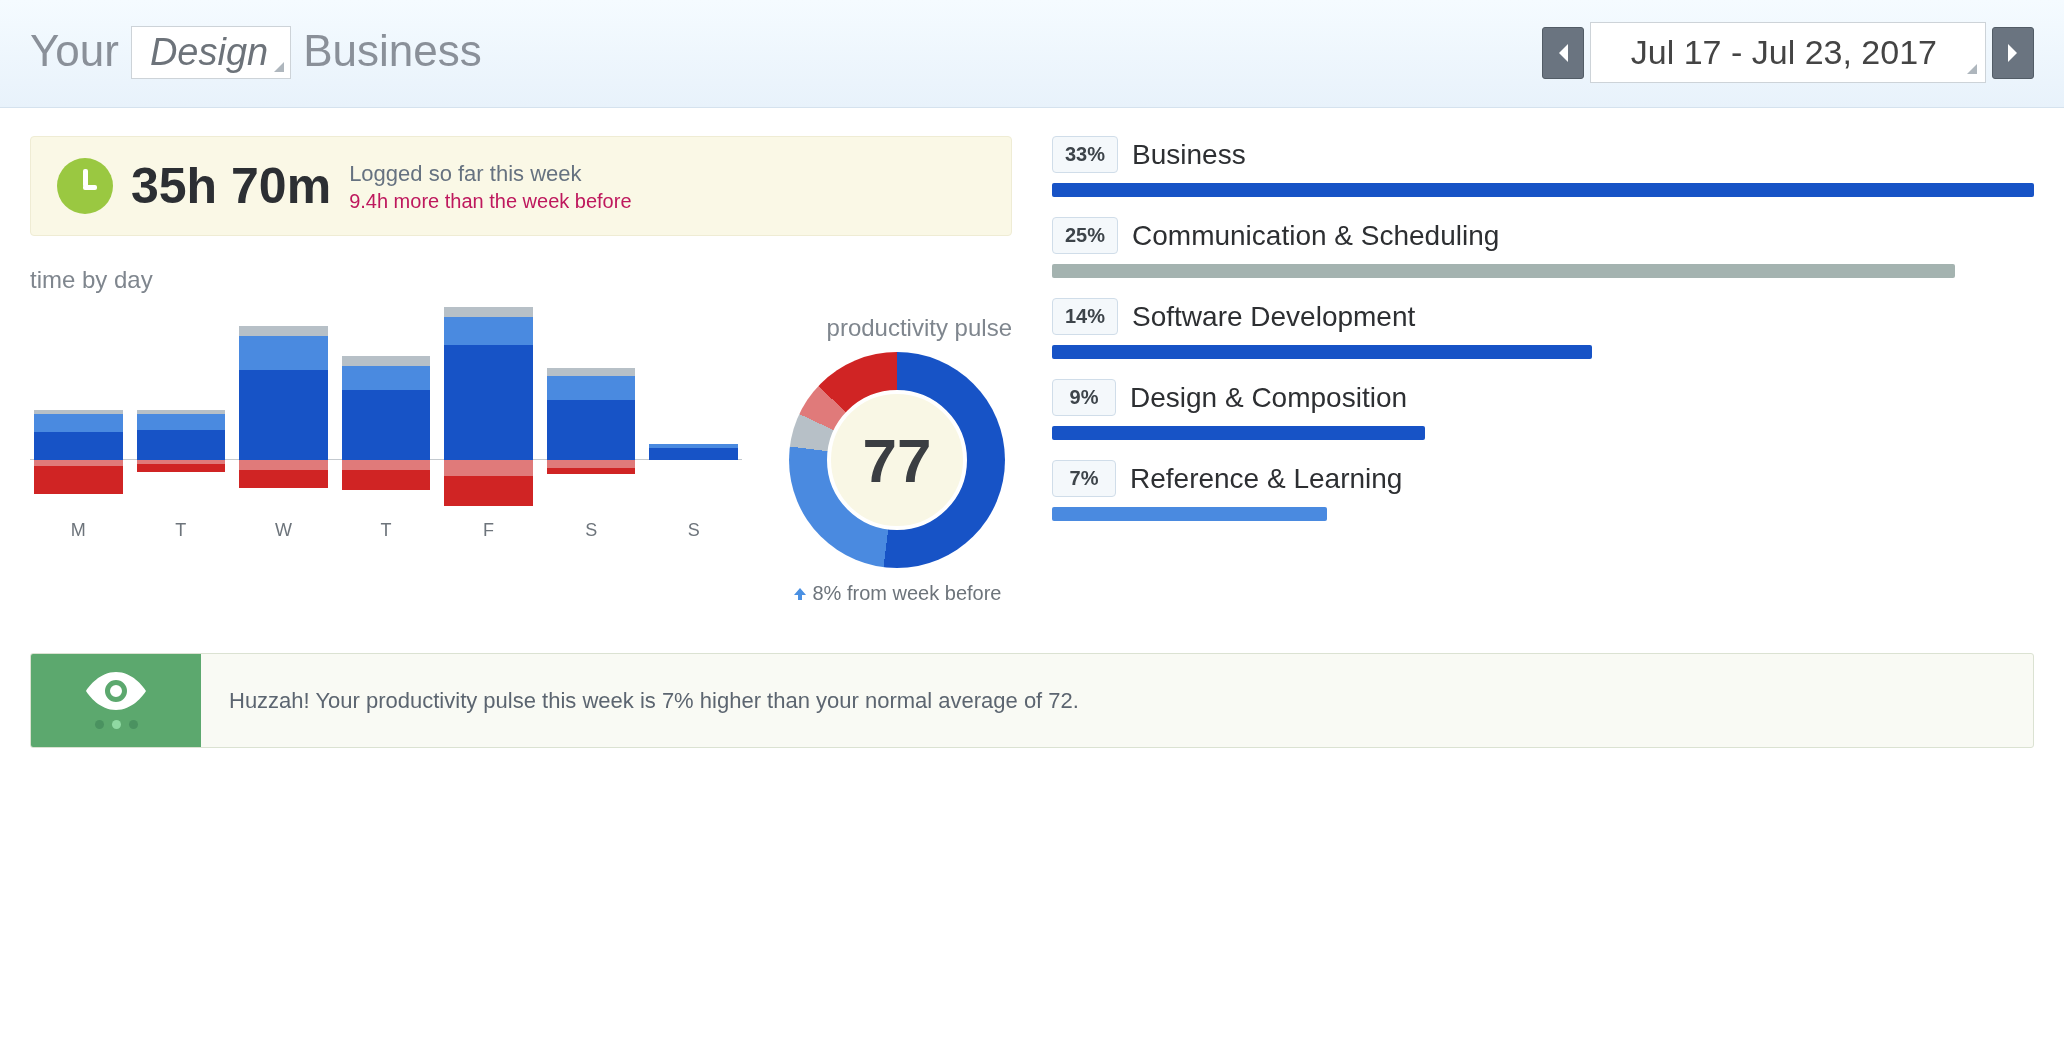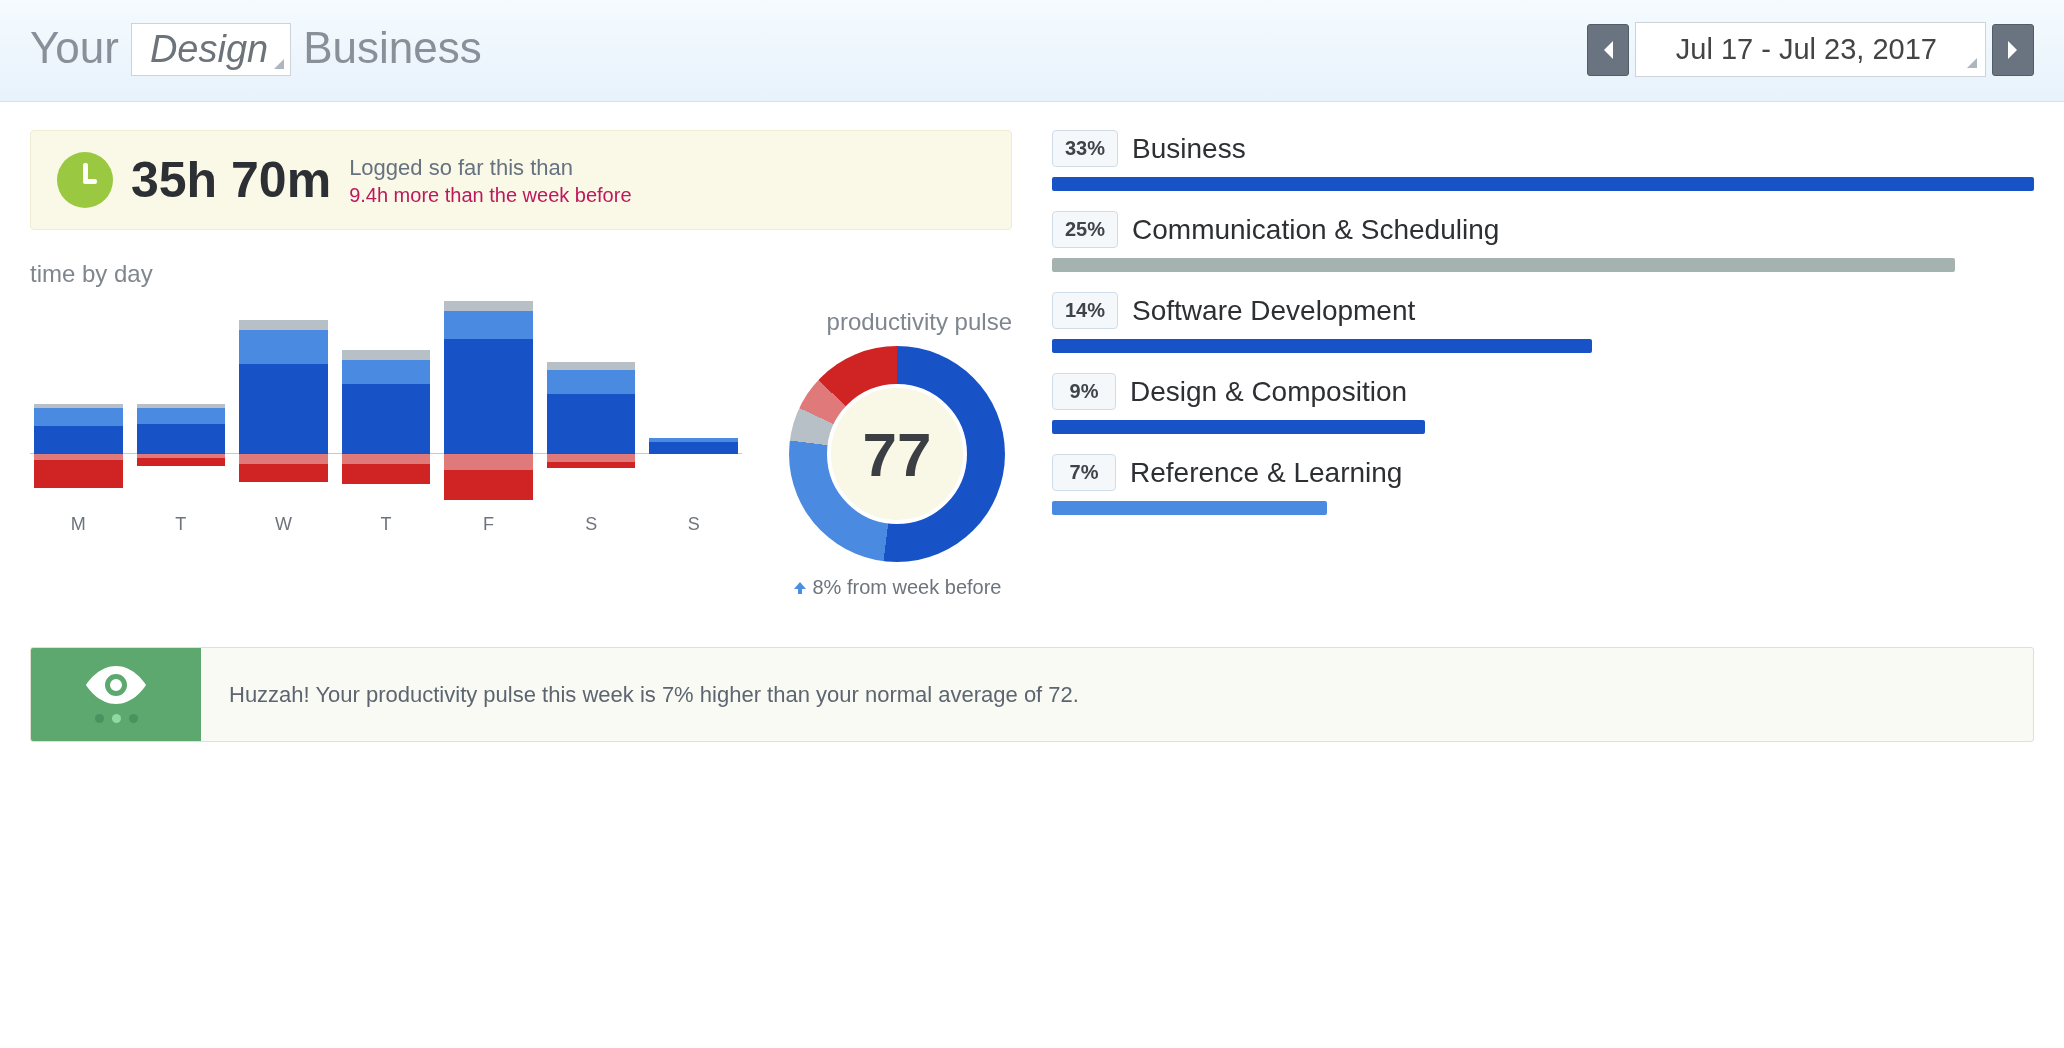--- a/index.html
+++ b/index.html
@@ -4,21 +4,21 @@
 <style>
 *{box-sizing:border-box;margin:0;padding:0;}
 body{font-family:"Helvetica Neue",Helvetica,Arial,sans-serif;background:#fff;color:#333;}
 .header{background:linear-gradient(to bottom,#f5fbff 0%,#e8f2fb 100%);border-bottom:1px solid #d5e2ee;padding:22px 30px 24px;display:flex;justify-content:space-between;align-items:center;}
 .title{display:flex;align-items:flex-start;gap:12px;font-size:44px;color:#8a9099;font-weight:300;}
 .period-select{border:1px solid #cdd3d8;background:#fff;padding:4px 22px 4px 18px;font-style:italic;font-size:38px;color:#6d737a;position:relative;}
 .period-select .tri{position:absolute;right:6px;bottom:6px;width:0;height:0;border-left:10px solid transparent;border-bottom:10px solid #aeb6bd;}
 .date-nav{display:flex;align-items:center;}
 .nav-btn{width:42px;height:52px;background:#6a7480;display:flex;align-items:center;justify-content:center;cursor:pointer;border-radius:3px;border:1px solid #525c66;}
 .nav-btn svg{fill:#fff;}
-.date-range{border:1px solid #cdd3d8;background:#fff;padding:10px 48px 10px 40px;font-size:29px;color:#444;position:relative;margin:0 6px;font-weight:500;}
+.date-range{border:1px solid #cdd3d8;background:#fff;padding:10px 48px 10px 40px;font-size:34px;color:#444;position:relative;margin:0 6px;font-weight:500;}
 .date-range .tri{position:absolute;right:8px;bottom:8px;width:0;height:0;border-left:10px solid transparent;border-bottom:10px solid #aeb6bd;}
 .main{display:flex;padding:28px 30px;gap:40px;}
 .left{flex:1;}
 .logged-box{background:#faf8e6;border:1px solid #efecd4;border-radius:4px;padding:20px 26px;display:flex;align-items:center;gap:18px;}
 .clock-icon{width:56px;height:56px;border-radius:50%;background:#9ac841;position:relative;flex:0 0 56px;}
 .clock-icon:before{content:"";position:absolute;width:5px;height:18px;background:#fff;left:26px;top:11px;border-radius:2px;}
 .clock-icon:after{content:"";position:absolute;width:14px;height:5px;background:#fff;left:26px;top:27px;border-radius:2px;}
 .logged-time{font-size:50px;font-weight:700;color:#2c2f33;}
 .logged-text{color:#667280;font-size:22px;line-height:1.4;}
 .logged-sub{color:#be185d;font-size:20px;}
@@ -85,21 +85,21 @@
     </div>
   </div>
 </div>
 
 <div class="main">
   <div class="left">
     <div class="logged-box">
       <div class="clock-icon"></div>
       <div class="logged-time">35h 70m</div>
       <div>
-        <div class="logged-text">Logged so far this than</div>
+        <div class="logged-text">Logged so far this week</div>
         <div class="logged-sub">9.4h more than the week before</div>
       </div>
     </div>
 
     <div class="charts-row">
       <div class="chart-block">
         <div class="chart-title">time by day</div>
         <div class="bar-chart">
           <div class="bar-area" id="bar-area">
               <div class="baseline"></div>

